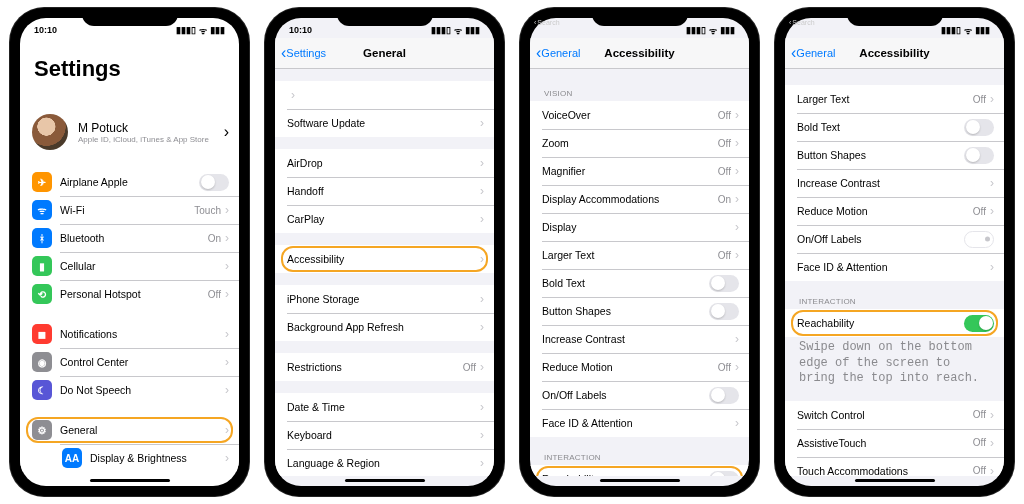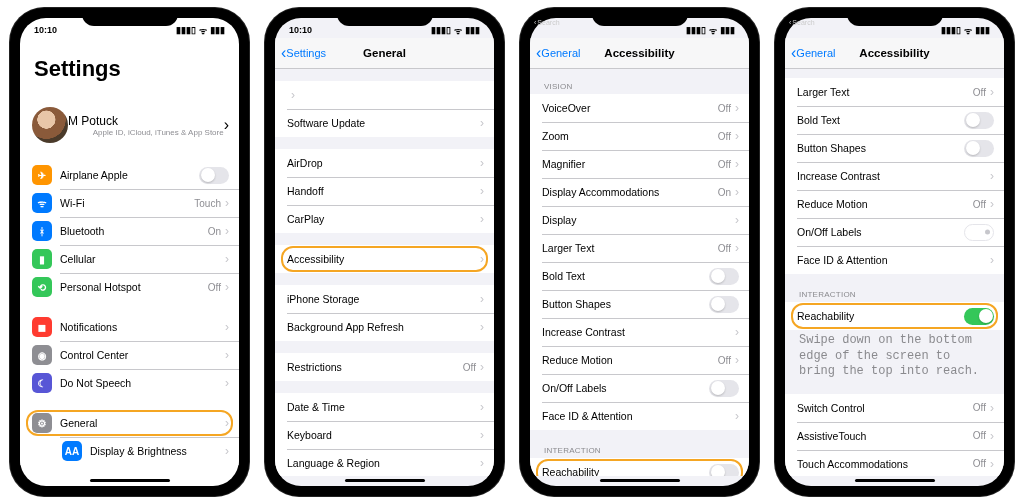--- a/index.html
+++ b/index.html
@@ -10,42 +10,42 @@
   .notch{position:absolute;top:0;left:50%;transform:translateX(-50%);width:96px;height:18px;background:#000;border-radius:0 0 12px 12px;z-index:5;}
   .status{display:flex;justify-content:space-between;align-items:center;padding:4px 14px 0;font-size:9px;font-weight:600;height:16px;}
   .status .right{display:flex;gap:3px;align-items:center;}
   .nav{display:flex;align-items:center;justify-content:center;position:relative;height:30px;border-bottom:0.5px solid #c8c8cc;background:#f7f7f8;}
   .nav .back{position:absolute;left:6px;top:0;height:100%;display:flex;align-items:center;color:#007aff;font-size:11px;gap:0;}
   .nav .back .chev{font-size:16px;line-height:1;}
   .nav .title{font-size:11.5px;font-weight:600;}
   .big-title{font-size:22px;font-weight:700;padding:18px 14px 10px;}
   .scroll{flex:1;overflow:hidden;}
   .group{margin-top:12px;}
-  .group.first{margin-top:9px;}
+  .group.first{margin-top:16px;}
   .group-header{font-size:8px;color:#8a8a8e;text-transform:uppercase;padding:4px 14px 3px;letter-spacing:0.03em;}
   .group-footer{font-size:12px;color:#8a8a8e;padding:3px 14px 2px;line-height:1.3;font-family:Liberation Mono, monospace;}
   .cell{background:#fff;display:flex;align-items:center;padding:0 10px 0 12px;height:28px;font-size:10.5px;color:#000;position:relative;}
   .cell + .cell::before{content:"";position:absolute;top:0;left:12px;right:0;height:0.5px;background:#c8c8cc;}
   .cell.with-icon + .cell.with-icon::before{left:40px;}
   .cell .icon{width:20px;height:20px;border-radius:5px;margin-right:8px;display:flex;align-items:center;justify-content:center;color:#fff;font-size:10px;font-weight:700;flex-shrink:0;}
   .cell .label{flex:1;white-space:nowrap;overflow:hidden;text-overflow:ellipsis;}
   .cell .detail{color:#8e8e93;font-size:10px;margin-left:4px;}
   .cell .chev{color:#c7c7cc;font-size:12px;margin-left:4px;}
   .toggle{width:30px;height:17px;border-radius:9px;background:#e5e5ea;position:relative;flex-shrink:0;}
   .toggle::after{content:"";position:absolute;top:1.5px;left:1.5px;width:14px;height:14px;background:#fff;border-radius:50%;box-shadow:0 1px 2px rgba(0,0,0,0.2);}
   .toggle.outline{background:#fff;border:1px solid #e5e5ea;box-sizing:border-box;}
   .toggle.outline::after{top:0.5px;left:0.5px;width:14px;height:14px;}
   .toggle.outline.right-dot{background:#fff;}
   .toggle.outline.right-dot::after{content:"";position:absolute;top:50%;right:3px;left:auto;transform:translateY(-50%);width:5px;height:5px;border-radius:50%;background:#c7c7cc;box-shadow:none;}
   .toggle.on{background:#34c759;}
   .toggle.on::after{left:auto;right:1.5px;}
-  .profile{background:#fff;display:flex;align-items:center;padding:6px 10px 6px 12px;}
+  .profile{background:#fff;display:flex;align-items:center;padding:6px 10px 6px 12px;gap:10px;}
   .avatar{width:36px;height:36px;border-radius:50%;background:radial-gradient(circle at 40% 35%,#e8c6a8 0 28%,#8a5a3a 29% 60%,#4a3a2a 61% 100%);flex-shrink:0;}
   .profile .name{font-size:12px;font-weight:500;}
-  .profile .sub{font-size:8px;color:#8e8e93;text-align:right;}
+  .profile .sub{font-size:8px;color:#8e8e93;}
   .highlight{position:relative;}
   .highlight::after{content:"";position:absolute;inset:1px 6px;border:2px solid #f5a623;border-radius:12px;pointer-events:none;}
   .home-ind{height:3px;width:80px;background:#000;border-radius:2px;margin:3px auto 4px;}
   .tiny-back-row{position:absolute;top:11px;left:14px;color:#ccc;font-size:7px;z-index:6;display:flex;align-items:center;gap:1px;}
   
   .ic-air{background:#ff9500;} .ic-wifi{background:#007aff;} .ic-bt{background:#007aff;}
   .ic-cell{background:#34c759;} .ic-hot{background:#34c759;} .ic-notif{background:#ff3b30;}
   .ic-cc{background:#8e8e93;} .ic-dnd{background:#5856d6;} .ic-gen{background:#8e8e93;}
   .ic-disp{background:#007aff;margin-left:30px;}
 </style>

